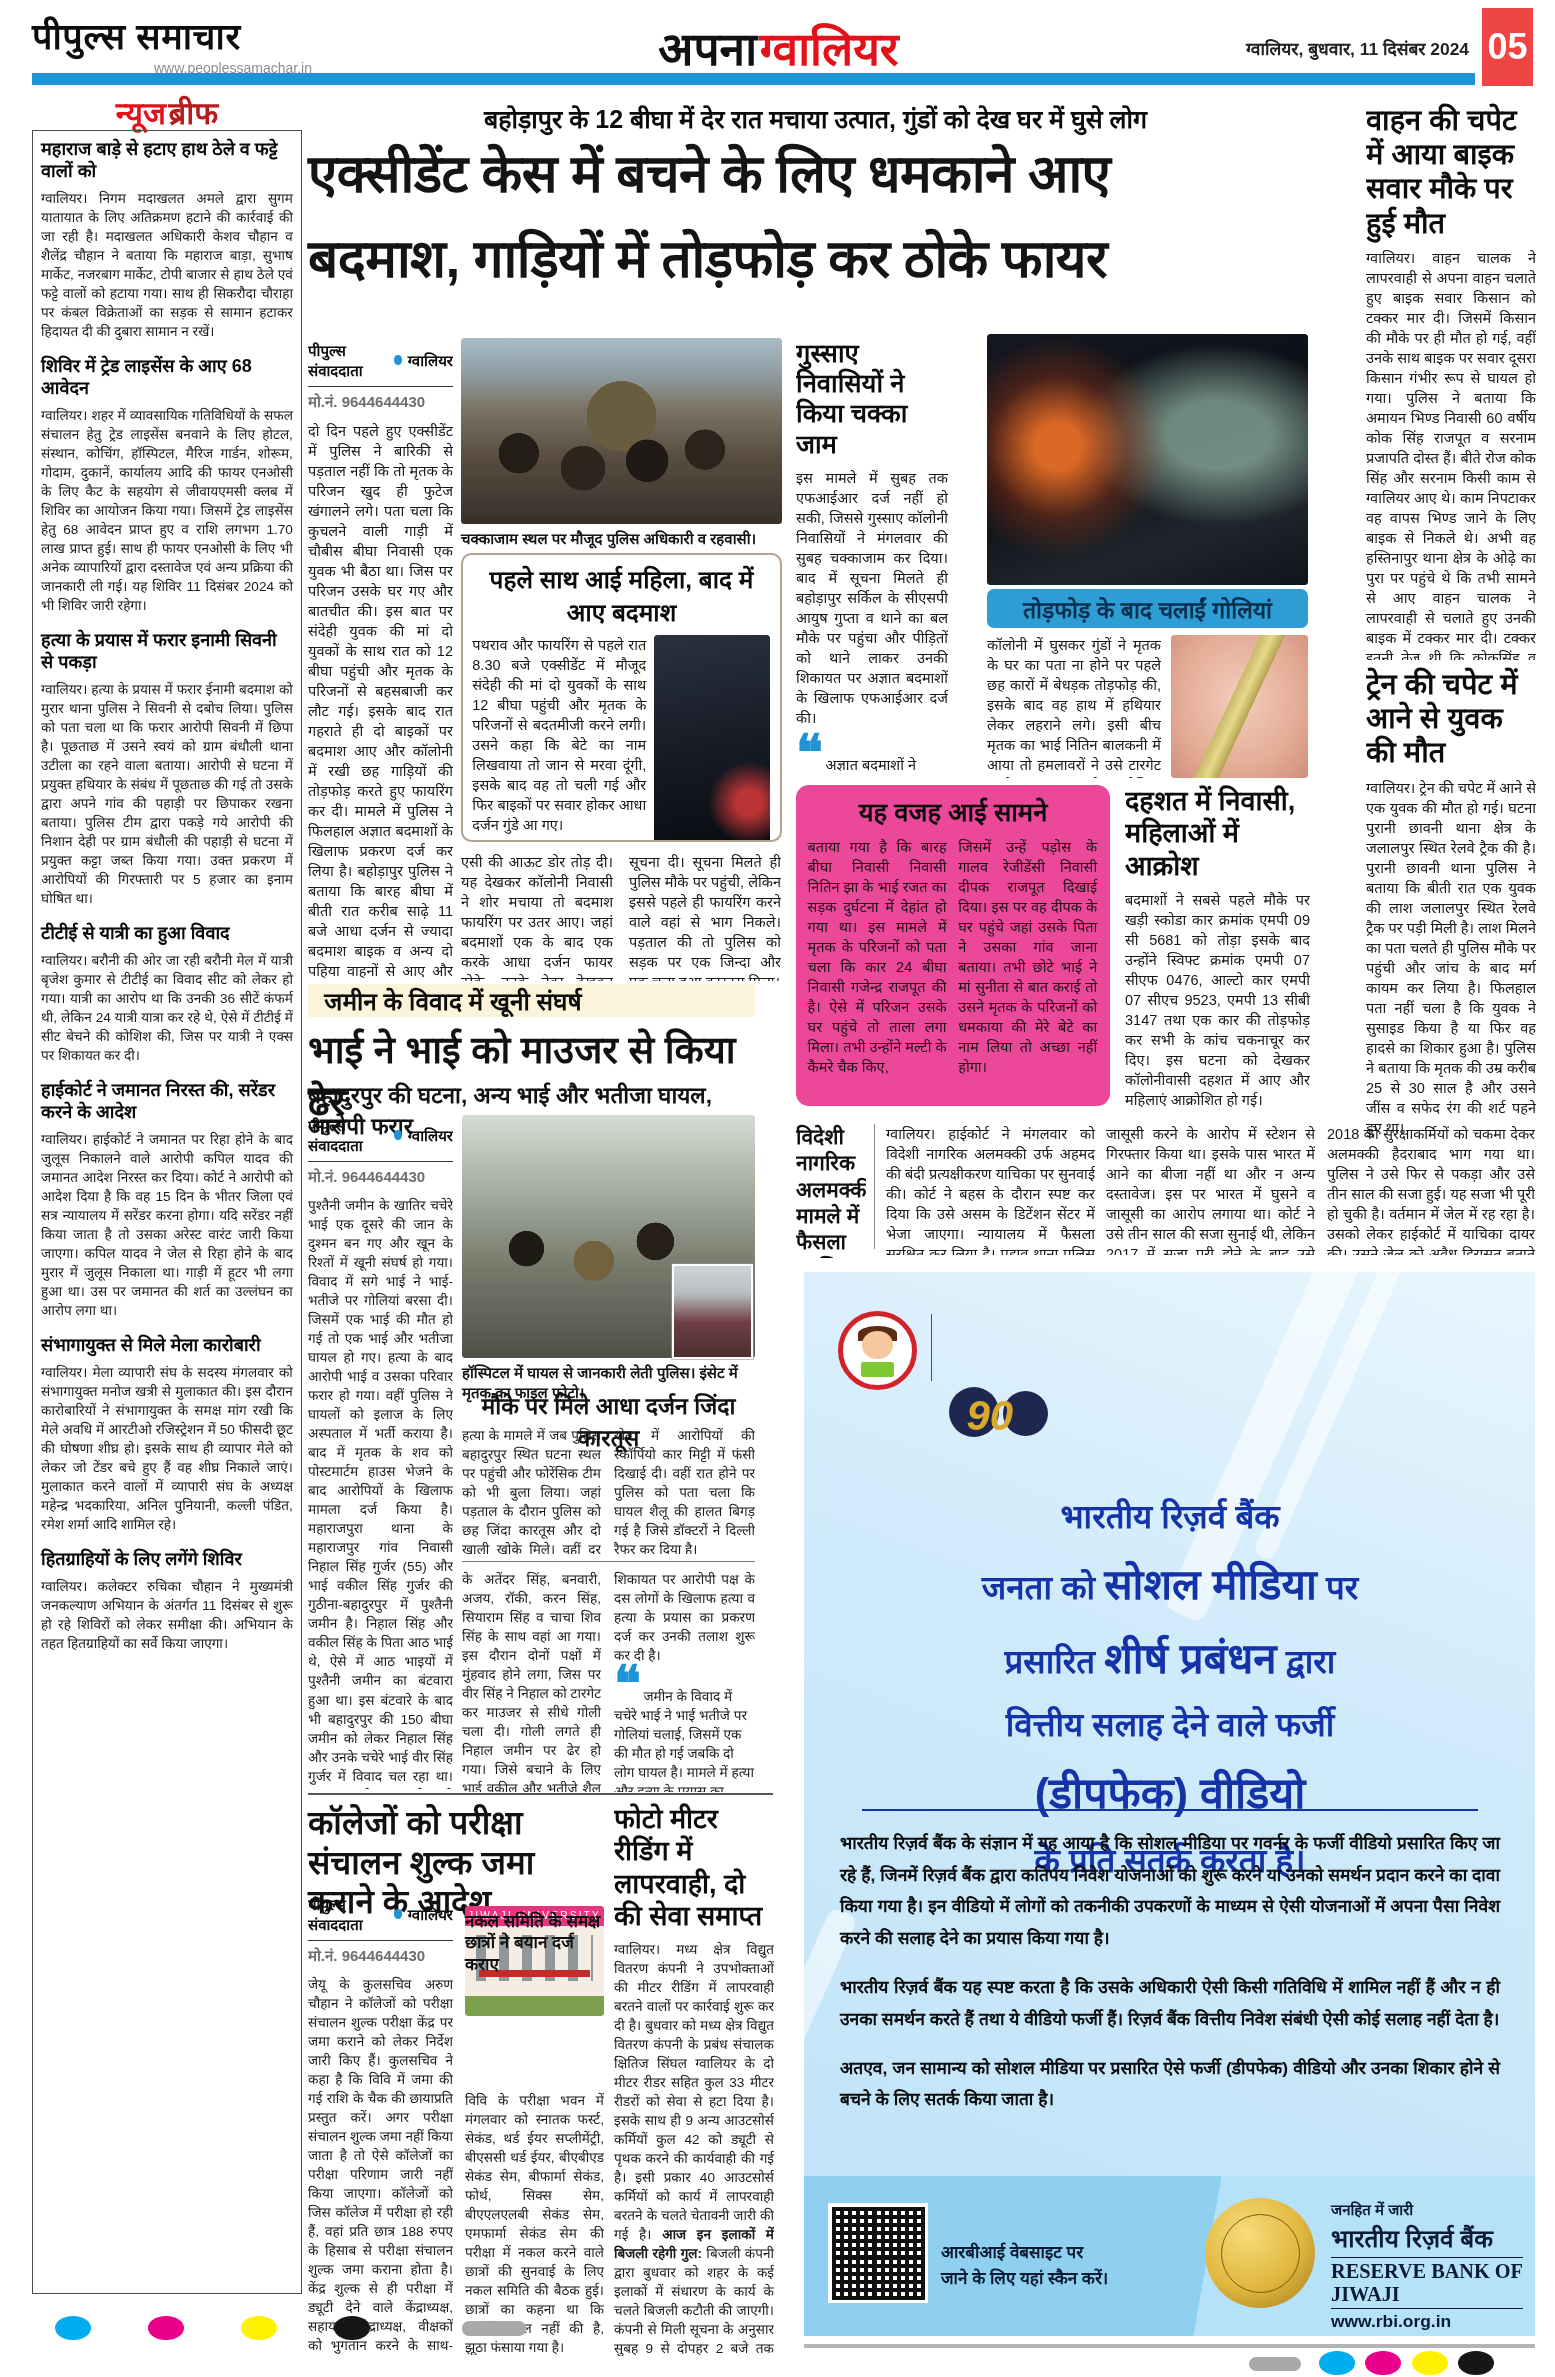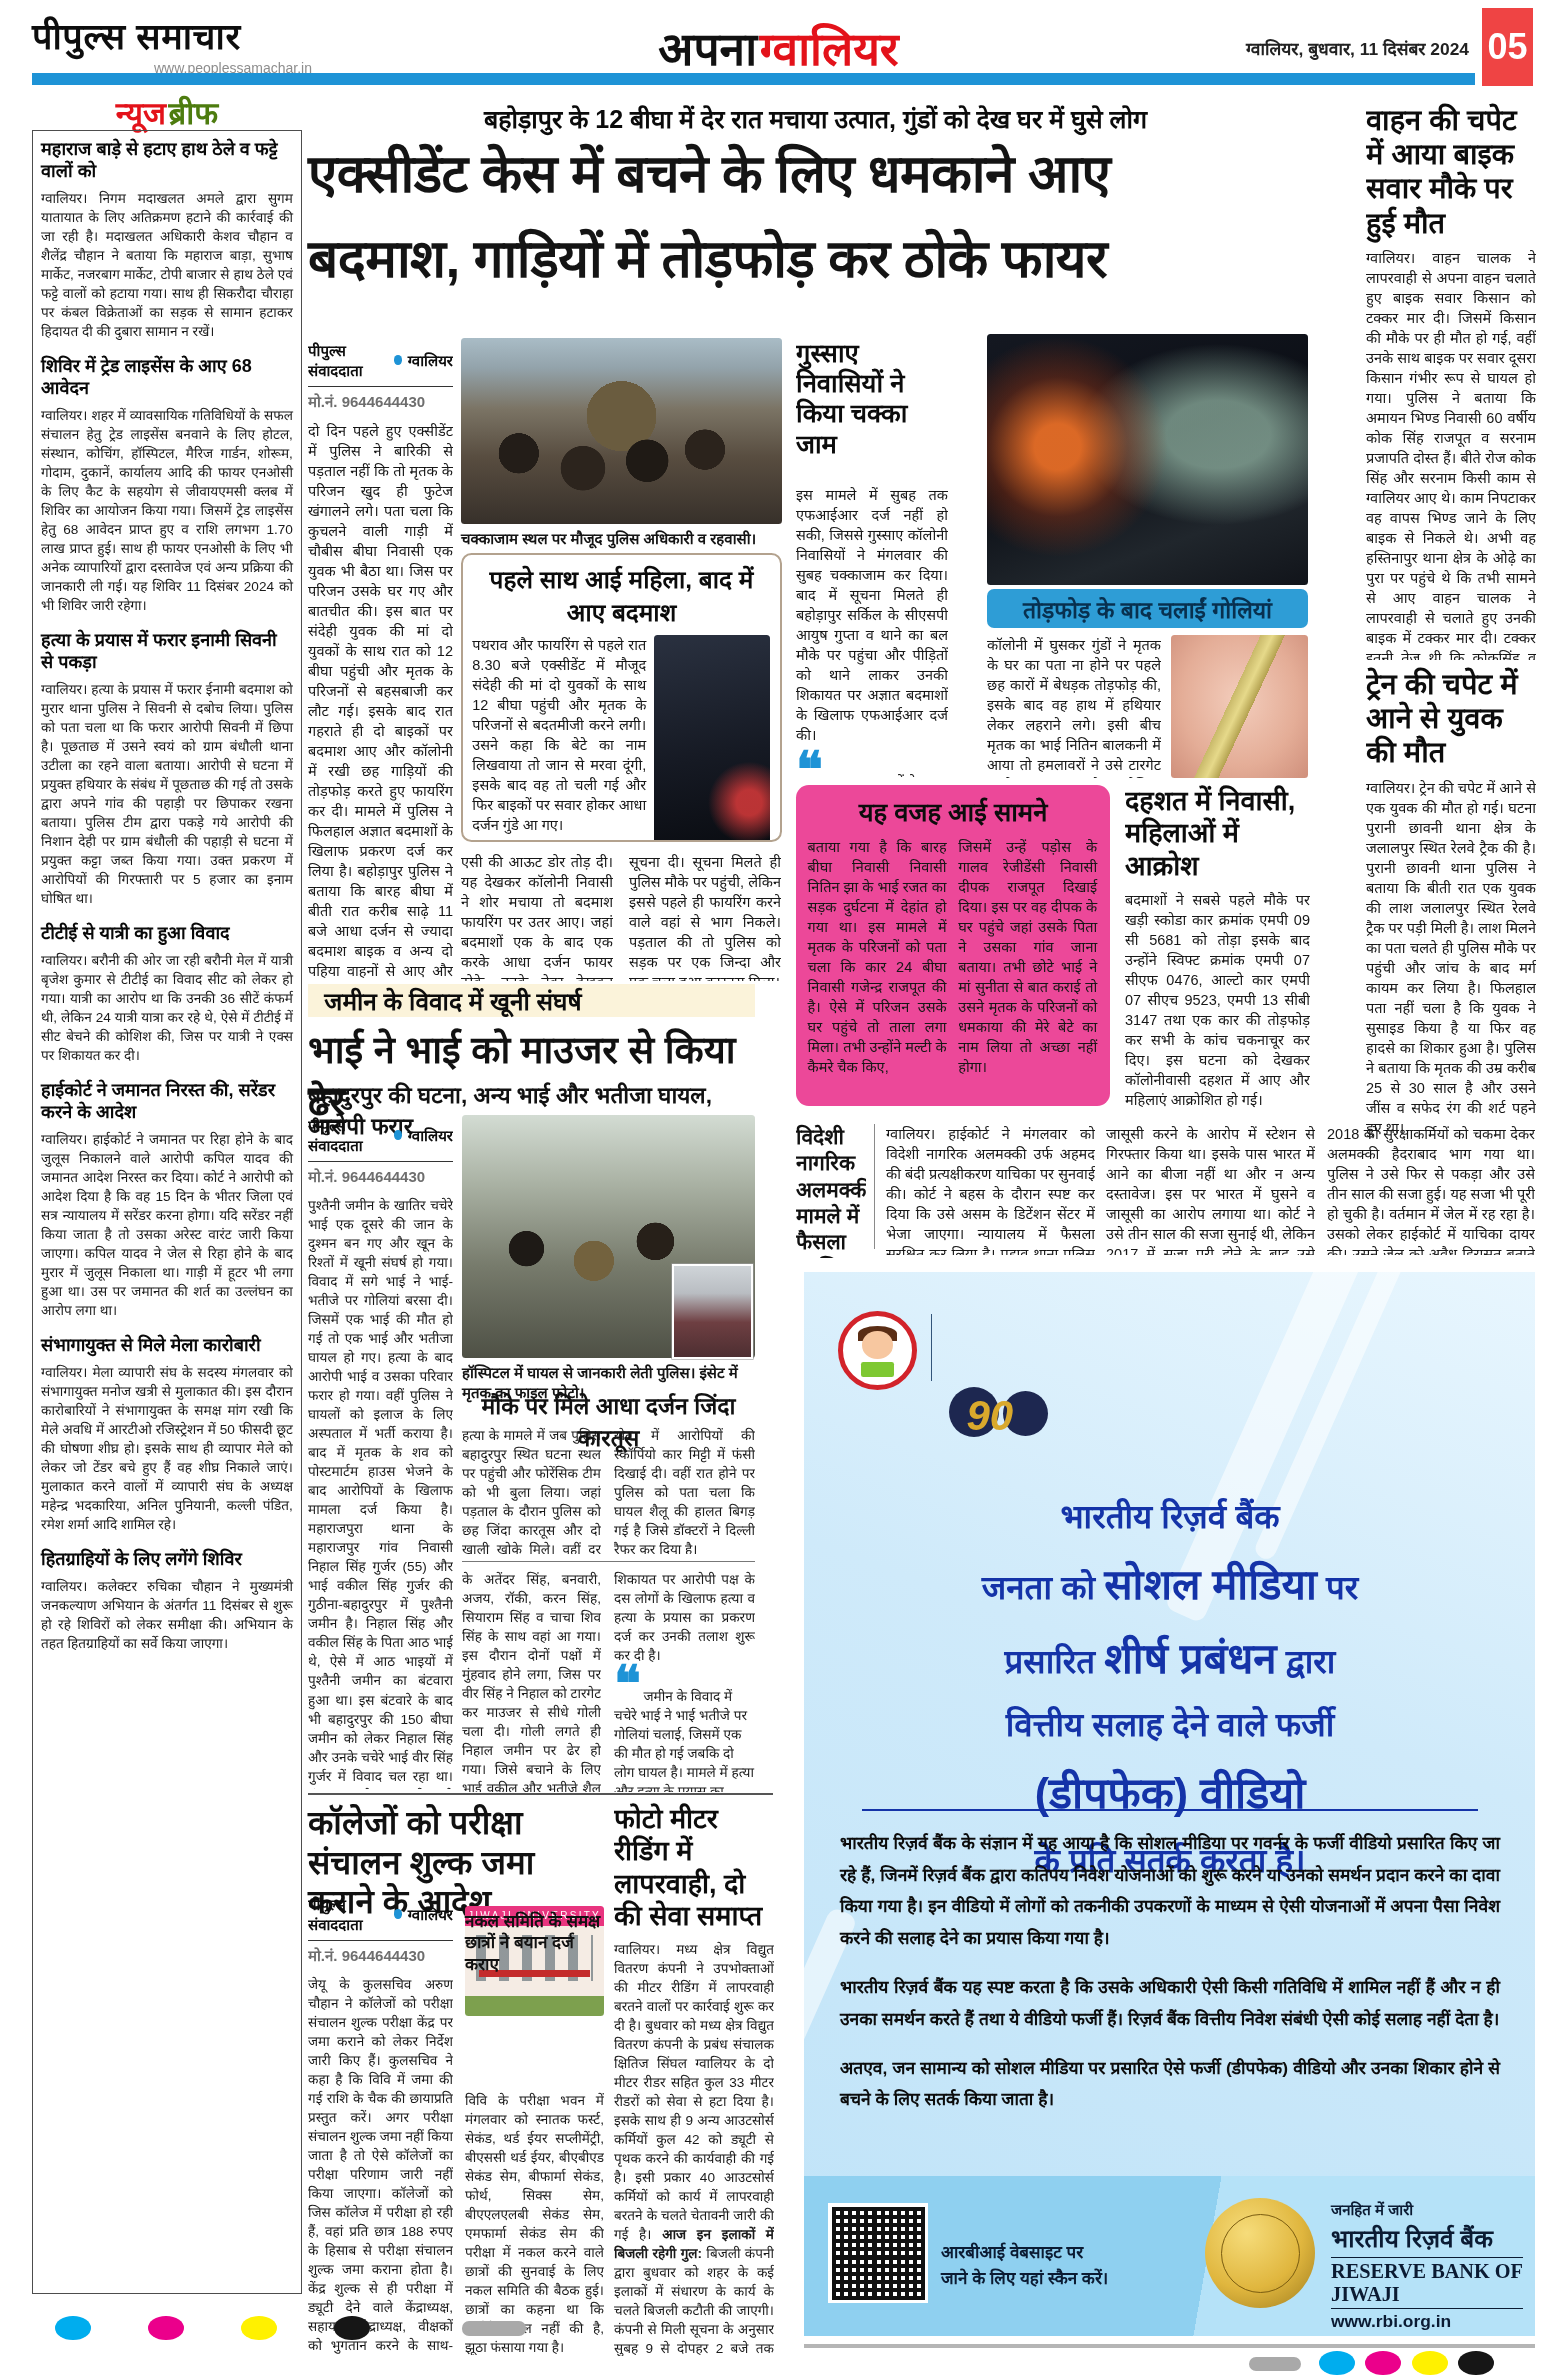--- a/index.html
+++ b/index.html
@@ -116,21 +116,21 @@
   <div class="abs ctr" style="left:581px;top:16.3px;width:395px;">
     <span class="section-title" style="color:#111;">अपना</span>
     <span class="section-title" style="color:#e3121a;">ग्वालियर</span>
   </div>
   <div class="abs date-line" style="left:1173px;top:36px;width:296px;text-align:right;">ग्वालियर, बुधवार, 11 दिसंबर 2024</div>
   <div class="abs pagebox" style="left:1482px;top:8.1px;width:51px;height:78px;">05</div>
   <div class="abs blue-bar" style="left:32px;top:73px;width:1443px;height:11.6px;"></div>
 
   <div class="abs ctr" style="left:32px;top:91px;width:270px;">
     <span class="brief-title" style="color:#e3121a;">न्यूज</span>
-    <span class="brief-title" style="color:#4d7c0f;">ब्रीफ</span>
+    <span class="brief-title" style="color:#b91c1c;">ब्रीफ</span>
   </div>
   <div class="abs brief-box ov" style="left:32px;top:130px;width:270px;height:2164px;">
     <div class="brief-art">
       <h3>महाराज बाड़े से हटाए हाथ ठेले व फट्टे वालों को</h3>
       <div class="small-txt jt">ग्वालियर। निगम मदाखलत अमले द्वारा सुगम यातायात के लिए अतिक्रमण हटाने की कार्रवाई की जा रही है। मदाखलत अधिकारी केशव चौहान व शैलेंद्र चौहान ने बताया कि महाराज बाड़ा, सुभाष मार्केट, नजरबाग मार्केट, टोपी बाजार से हाथ ठेले एवं फट्टे वालों को हटाया गया। साथ ही सिकरौदा चौराहा पर कंबल विक्रेताओं का सड़क से सामान हटाकर हिदायत दी की दुबारा सामान न रखें।</div>
     </div>
     <div class="brief-art">
       <h3>शिविर में ट्रेड लाइसेंस के आए 68 आवेदन</h3>
       <div class="small-txt jt">ग्वालियर। शहर में व्यावसायिक गतिविधियों के सफल संचालन हेतु ट्रेड लाइसेंस बनवाने के लिए होटल, संस्थान, कोचिंग, हॉस्पिटल, मैरिज गार्डन, शोरूम, गोदाम, दुकानें, कार्यालय आदि की फायर एनओसी के लिए कैट के सहयोग से जीवायएमसी क्लब में शिविर का आयोजन किया गया। जिसमें ट्रेड लाइसेंस हेतु 68 आवेदन प्राप्त हुए व राशि लगभग 1.70 लाख प्राप्त हुई। साथ ही फायर एनओसी के लिए भी अनेक व्यापारियों द्वारा दस्तावेज एवं अन्य प्रक्रिया की जानकारी ली गई। यह शिविर 11 दिसंबर 2024 को भी शिविर जारी रहेगा।</div>
     </div>
@@ -178,21 +178,21 @@
     <div style="display:flex;gap:8.1px;">
       <div class="body-txt jt" style="width:174px;">पथराव और फायरिंग से पहले रात 8.30 बजे एक्सीडेंट में मौजूद संदेही की मां दो युवकों के साथ 12 बीघा पहुंची और मृतक के परिजनों से बदतमीजी करने लगी। उसने कहा कि बेटे का नाम लिखवाया तो जान से मरवा दूंगी, इसके बाद वह तो चली गई और फिर बाइकों पर सवार होकर आधा दर्जन गुंडे आ गए।</div>
       <div class="ph photo-night-sm" style="width:116px;height:215px;"></div>
     </div>
   </div>
 
   <div class="abs body-txt jt ov" style="left:461px;top:852px;width:152px;height:129px;">एसी की आऊट डोर तोड़ दी। यह देखकर कॉलोनी निवासी ने शोर मचाया तो बदमाश फायरिंग पर उतर आए। जहां बदमाशों एक के बाद एक करके आधा दर्जन फायर ठोके, उनके तेवर देखकर रहवासी सहम गए और पुलिस को</div>
   <div class="abs body-txt jt ov" style="left:629px;top:852px;width:152px;height:129px;">सूचना दी। सूचना मिलते ही पुलिस मौके पर पहुंची, लेकिन इससे पहले ही फायरिंग करने वाले वहां से भाग निकले। पड़ताल की तो पुलिस को सड़क पर एक जिन्दा और एक चला हुआ कारतूस मिला।</div>
 
   <div class="abs ov" style="left:796px;top:338px;width:152px;height:439px;">
-    <div class="subhead" style="font-size:25.6px;line-height:1.18;margin-bottom:26px;">गुस्साए निवासियों ने किया चक्का जाम</div>
+    <div class="subhead" style="font-size:25.6px;line-height:1.18;margin-bottom:9px;">गुस्साए निवासियों ने किया चक्का जाम</div>
     <div class="body-txt jt">इस मामले में सुबह तक एफआईआर दर्ज नहीं हो सकी, जिससे गुस्साए कॉलोनी निवासियों ने मंगलवार की सुबह चक्काजाम कर दिया। बाद में सूचना मिलते ही बहोड़ापुर सर्किल के सीएसपी आयुष गुप्ता व थाने का बल मौके पर पहुंचा और पीड़ितों को थाने लाकर उनकी शिकायत पर अज्ञात बदमाशों के खिलाफ एफआईआर दर्ज की।</div>
     <div style="margin-top:10.5px;">
       <span class="quote-mark">❝</span>
       <span class="body-txt jt">अज्ञात बदमाशों ने पथराव व फायरिंग की है। बदमाशों की तलाश की जा रही है, जल्द ही आरोपियों को पकड़ लिया जाएगा। फिलहाल इस मामले में किसी ने शिकायत नहीं की है।</span>
       
     </div>
   </div>
 
   <div class="abs ph photo-night" style="left:987px;top:334px;width:321px;height:251px;"></div>
   <div class="abs banner-blue" style="left:987px;top:589px;width:321px;height:39px;">तोड़फोड़ के बाद चलाईं गोलियां</div>

